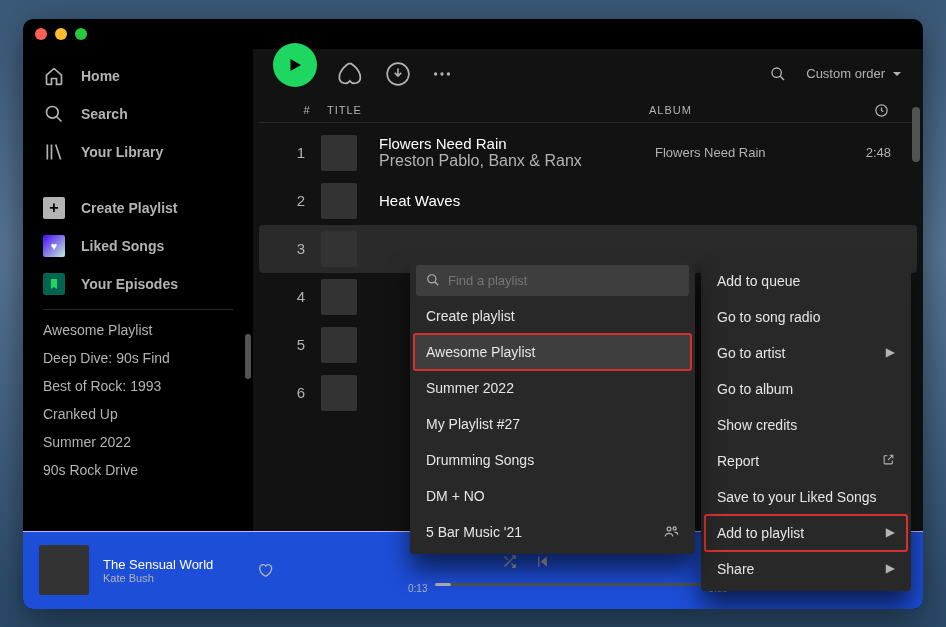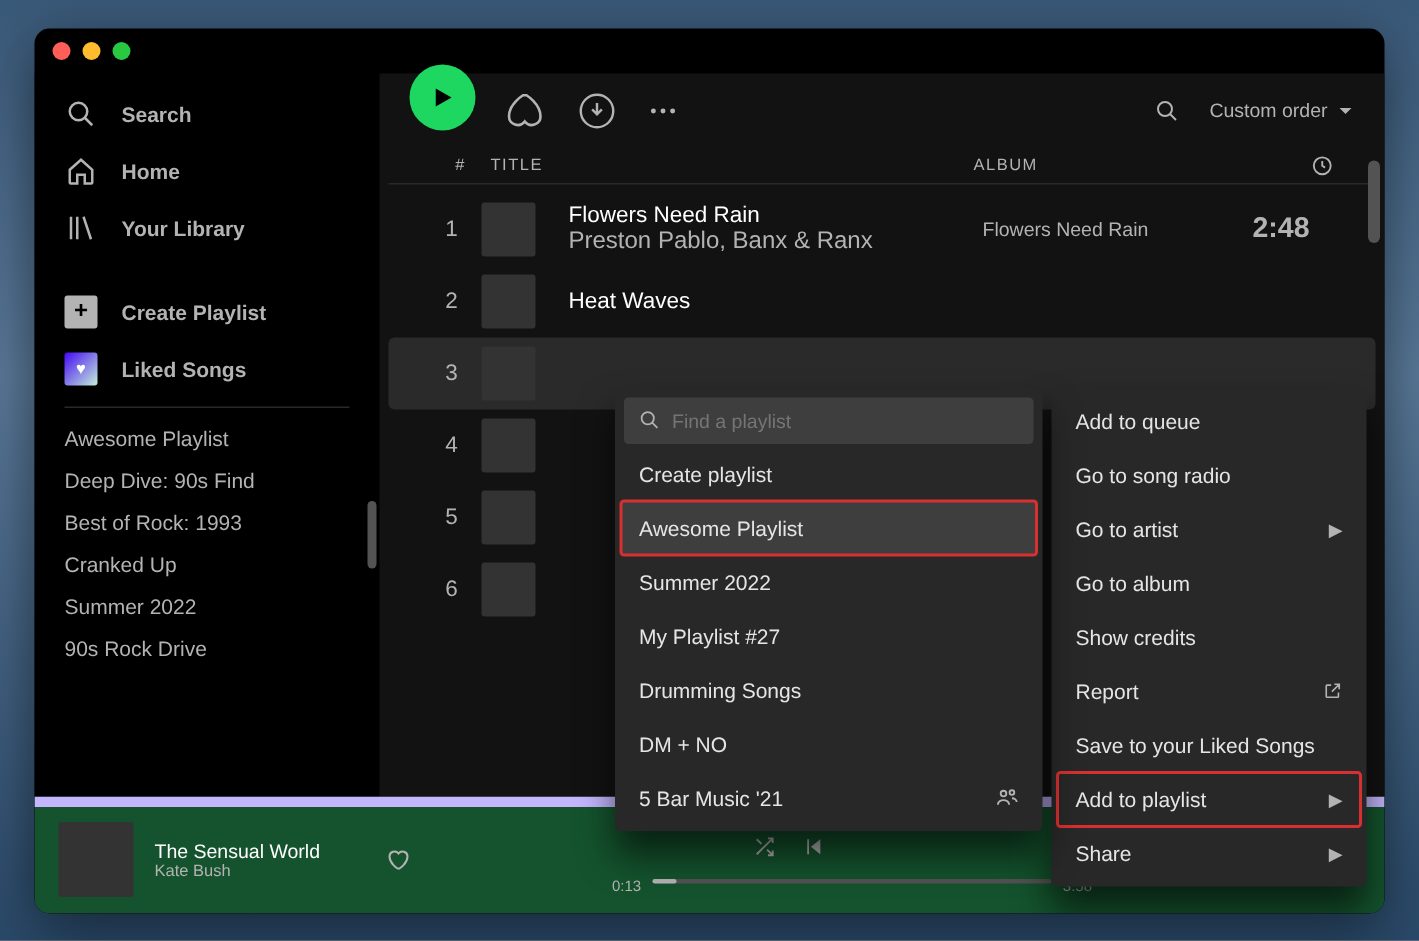--- a/index.html
+++ b/index.html
@@ -48,37 +48,37 @@
 .thead .col-dur { justify-content: flex-end; }
 
 .tracks { flex: 1; overflow: hidden; position: relative; padding: 6px; }
 .track-row { display: grid; grid-template-columns: 40px 44px 1fr 180px 60px; align-items: center; padding: 6px 22px; border-radius: 4px; color: #b3b3b3; }
 .track-row .num { text-align: center; font-size: 15px; }
 .track-row .art { width: 36px; height: 36px; background: #333; border-radius: 2px; }
 .track-row .meta { padding-left: 14px; min-width: 0; }
 .track-row .title { color: #fff; font-size: 15px; white-space: nowrap; overflow: hidden; text-overflow: ellipsis; }
 .track-row .artist { font-size: 16px; color: #b3b3b3; white-space: nowrap; overflow: hidden; text-overflow: ellipsis; }
 .track-row .album { font-size: 13px; }
-.track-row .dur { font-size: 19px; padding-right: 4px; font-weight: bold; }
+.track-row .dur { text-align: right; font-size: 13px; padding-right: 4px; }
 .track-row.selected { background: #2a2a2a; }
 
 .main-scroll { position: absolute; right: 3px; top: 58px; width: 8px; height: 55px; background: #535353; border-radius: 4px; }
 
 .context-menu { position: absolute; right: 12px; top: 210px; width: 210px; background: #282828; border-radius: 4px; padding: 4px; box-shadow: 0 16px 24px rgba(0,0,0,0.6); z-index: 20; }
-.ctx-item { padding: 10px 12px; color: #e5e5e5; font-size: 14px; display: flex; align-items: center; justify-content: space-between; cursor: pointer; border-radius: 2px; }
+.ctx-item { padding: 10px 12px; color: #e5e5e5; font-size: 14px; display: flex; justify-content: space-between; cursor: pointer; border-radius: 2px; }
 .ctx-item.highlighted { outline: 2px solid #d83030; outline-offset: -1px; }
 .ctx-sub { color: #b3b3b3; font-size: 12px; }
 
 .submenu { position: absolute; right: 228px; top: 210px; width: 285px; background: #282828; border-radius: 4px; padding: 4px; box-shadow: 0 16px 24px rgba(0,0,0,0.6); z-index: 21; }
 .sub-search { display: flex; align-items: center; gap: 8px; background: #3e3e3e; border-radius: 3px; padding: 8px 10px; margin: 2px 2px 2px 2px; color: #b3b3b3; }
 .sub-search input { background: transparent; border: none; outline: none; color: #e5e5e5; font-size: 13px; flex: 1; }
 .sub-item { padding: 10px 12px; color: #e5e5e5; font-size: 14px; cursor: pointer; border-radius: 2px; display:flex; align-items:center; justify-content:space-between; }
 .sub-item.highlighted { outline: 2px solid #d83030; outline-offset: -1px; background: #3e3e3e; }
 
-.player { height: 78px; background: #14532d; border-top: 7px solid #c4b5fd; display: flex; align-items: center; padding: 0 16px; gap: 14px; }
+.player { height: 78px; background: #1d4ed8; border-top: 1px solid #c4b5fd; display: flex; align-items: center; padding: 0 16px; gap: 14px; }
 .np-art { width: 50px; height: 50px; background: #333; border-radius: 2px; }
 .np-meta { min-width: 140px; }
 .np-title { color: #fff; font-size: 13px; }
 .np-artist { color: #b3b3b3; font-size: 11px; }
 .heart { color: #b3b3b3; cursor: pointer; }
 .center-controls { flex: 1; display: flex; flex-direction: column; align-items: center; gap: 6px; }
 .cc-row { display: flex; align-items: center; gap: 18px; color: #b3b3b3; }
 .cc-play { width: 30px; height: 30px; border-radius: 50%; background: #fff; display: flex; align-items: center; justify-content: center; visibility:hidden; }
 .progress { display: flex; align-items: flex-start; gap: 8px; width: 320px; }
 .progress .time { color: #b3b3b3; font-size: 10px; }
@@ -96,33 +96,33 @@
     <div class="traffic-dot tr-red"></div>
     <div class="traffic-dot tr-yellow"></div>
     <div class="traffic-dot tr-green"></div>
   </div>
 
   <div class="body">
     <div class="sidebar">
       <div class="nav-item">
         <span class="nav-icon">
           <svg width="20" height="20" viewBox="0 0 24 24" fill="none" stroke="currentColor" stroke-width="2">
+              <path d="M3 11l9-8 9 8v10a1 1 0 01-1 1h-5v-7h-6v7H4a1 1 0 01-1-1z"></path>
+            </svg>
+        </span>
+        <span>Home</span>
+      </div>
+      <div class="nav-item">
+        <span class="nav-icon">
+          <svg width="20" height="20" viewBox="0 0 24 24" fill="none" stroke="currentColor" stroke-width="2">
               <circle cx="10" cy="10" r="7"></circle>
               <line x1="21" y1="21" x2="15" y2="15"></line>
             </svg>
         </span>
         <span>Search</span>
-      </div>
-      <div class="nav-item">
-        <span class="nav-icon">
-          <svg width="20" height="20" viewBox="0 0 24 24" fill="none" stroke="currentColor" stroke-width="2">
-              <path d="M3 11l9-8 9 8v10a1 1 0 01-1 1h-5v-7h-6v7H4a1 1 0 01-1-1z"></path>
-            </svg>
-        </span>
-        <span>Home</span>
       </div>
       <div class="nav-item">
         <span class="nav-icon">
           <svg width="20" height="20" viewBox="0 0 24 24" fill="none" stroke="currentColor" stroke-width="2">
               <line x1="4" y1="3" x2="4" y2="21"></line>
               <line x1="9" y1="3" x2="9" y2="21"></line>
               <path d="M14 3l6 18"></path>
             </svg>
         </span>
         <span>Your Library</span>
@@ -130,20 +130,28 @@
 
       <div class="nav-sep"></div>
 
       <div class="nav-item">
         <span class="create-icon">+</span>
         <span>Create Playlist</span>
       </div>
       <div class="nav-item">
         <span class="liked-icon">♥</span>
         <span>Liked Songs</span>
+      </div>
+      <div class="nav-item">
+        <span class="episodes-icon">
+          <svg width="12" height="12" viewBox="0 0 24 24" fill="currentColor">
+              <path d="M6 2h12v20l-6-4-6 4z"></path>
+            </svg>
+        </span>
+        <span>Your Episodes</span>
       </div>
 
       <div class="divider"></div>
 
       <div class="pl-item">Awesome Playlist</div>
       <div class="pl-item">Deep Dive: 90s Find</div>
       <div class="pl-item">Best of Rock: 1993</div>
       <div class="pl-item">Cranked Up</div>
       <div class="pl-item">Summer 2022</div>
       <div class="pl-item">90s Rock Drive</div>

